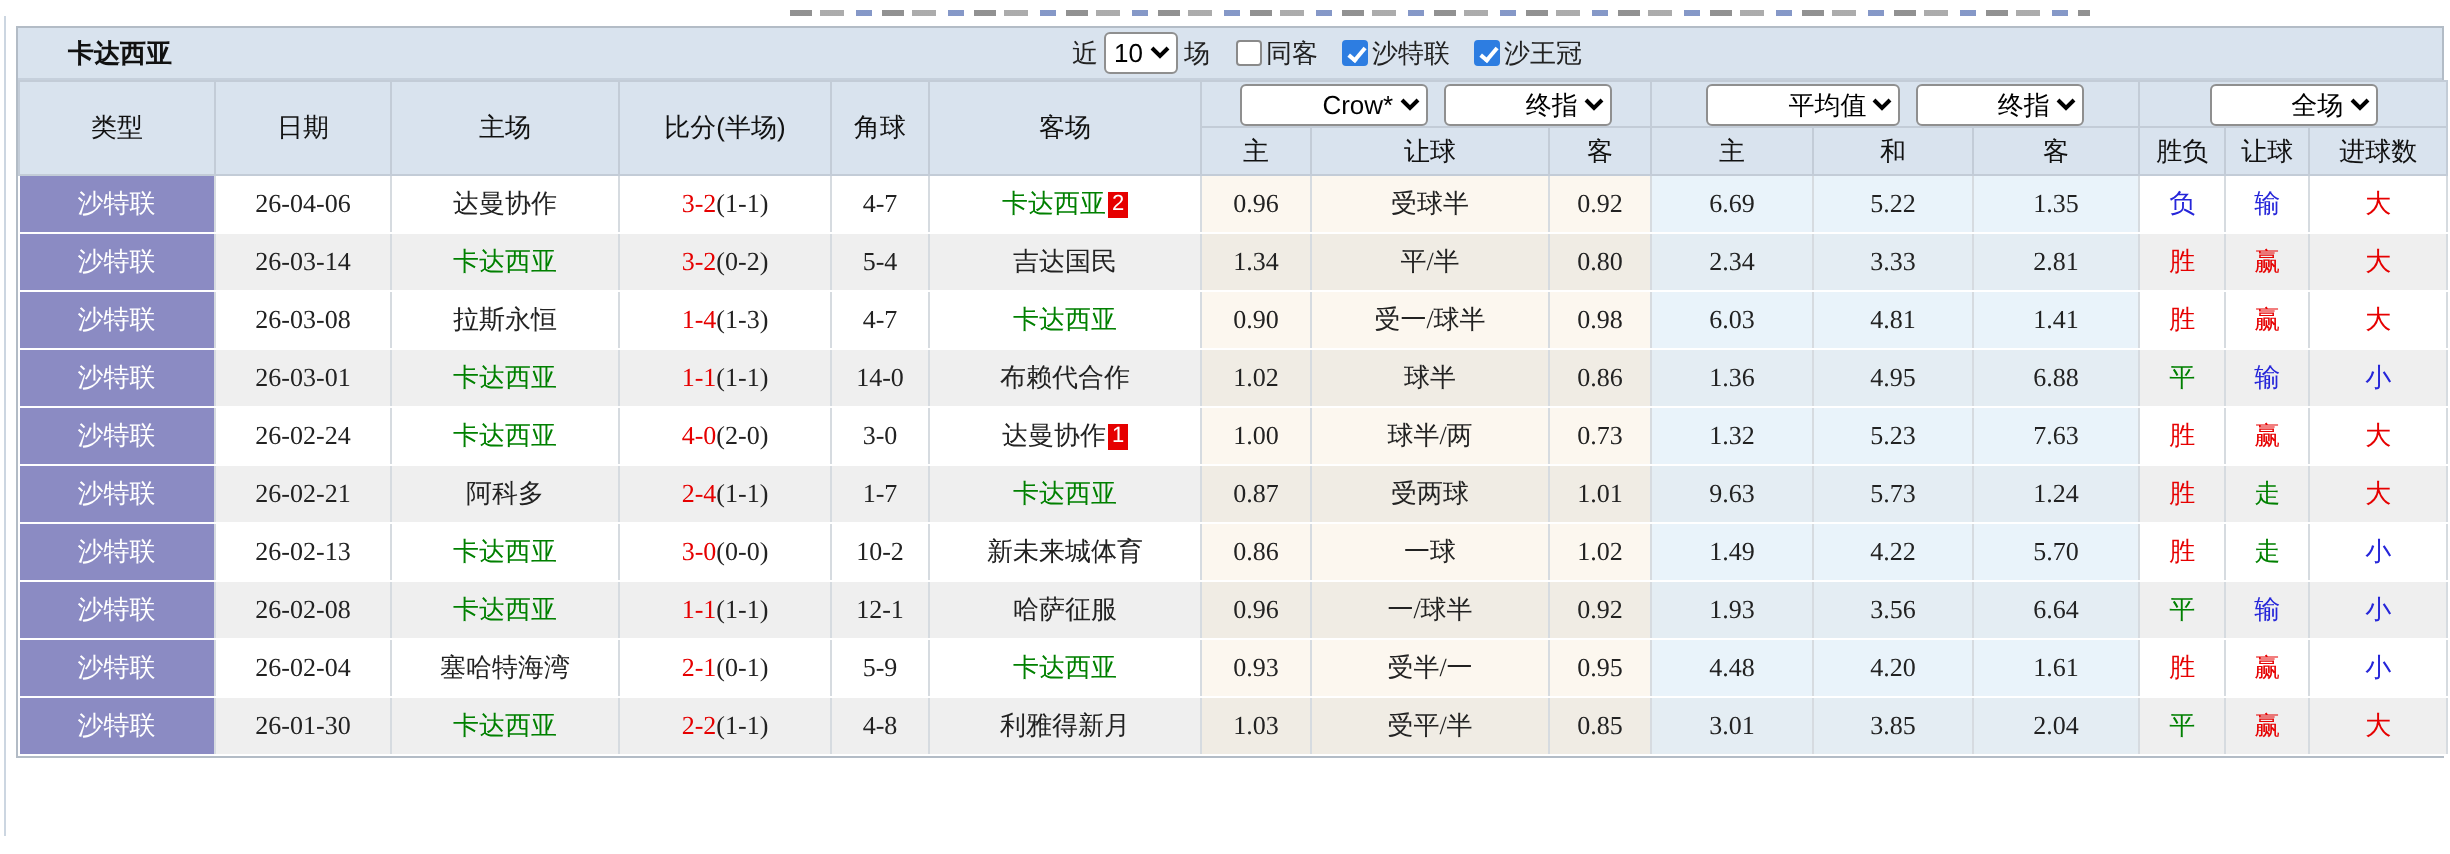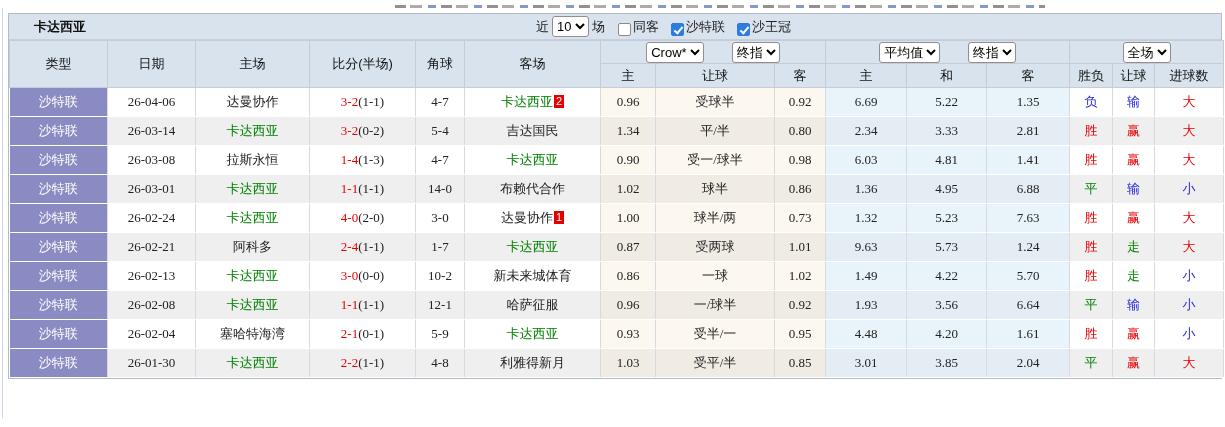--- a/index.html
+++ b/index.html
@@ -14,33 +14,33 @@
   .left-rule { position: absolute; left: 2px; top: 8px; height: 410px; border-left: 1px solid #ccd6e1; }
 
   .table-wrap { position: absolute; left: 8px; top: 13px; width: 1214px; border: 1px solid #b3bcc6; background: #fff; }
 
   
   .title-bar { position: relative; height: 26px; background: #d9e3ee; border-bottom: 1px solid #c6d0dc; display: flex; align-items: center; }
   .team-title { font-weight: 700; margin-left: 25px; color: #111; }
   .controls { position: absolute; left: 527px; top: 0; height: 100%; display: flex; align-items: center; }
   .controls select { margin: 0 3px; }
   select { height: 21px; font-size: 13px; font-family: "Liberation Sans", sans-serif; background: #fff; border: 1px solid #8f8f8f; border-radius: 3px; }
-  .cb-group { display: inline-flex; align-items: flex-end; margin-left: 13px; cursor: pointer; }
+  .cb-group { display: inline-flex; align-items: center; margin-left: 13px; cursor: pointer; }
   .cb-group + .cb-group, .cb-group ~ .cb-group { margin-left: 12px; }
   .cb { width: 13px; height: 13px; border: 1px solid #8a8a8a; border-radius: 2px; background: #fff; display: inline-block; position: relative; margin-right: 2px; flex: none; }
   .cb[data-checked="true"] { background: #2d7de1; border-color: #2d7de1; }
   .cb[data-checked="true"]::after { content: ""; position: absolute; left: 4px; top: 1px; width: 3px; height: 7px; border: solid #fff; border-width: 0 2px 2px 0; transform: rotate(40deg); }
 
   
   table { width: 1214px; border-collapse: collapse; table-layout: fixed; font-family: "Liberation Serif", serif; }
   thead th { background: #d9e3ee; font-weight: 400; color: #111; border: 1px solid #c3ccd7; font-family: "Liberation Sans", sans-serif; }
   thead tr.select-row th { height: 23px; }
   thead tr.sub-row th { height: 24px; }
   thead .grp { text-align: center; }
-  thead .grp select { margin: 0 12px; }
+  thead .grp select { margin: 0 2px; padding-left: 36px; }
 
   tbody td { height: 29px; text-align: center; border-right: 1px solid #d6dbe0; border-bottom: 1px solid #fff; color: #222; }
   tbody tr:nth-child(even) td { background: #efefef; }
   tbody tr:nth-child(odd) td { background: #fff; }
   tbody td.c-type { background: #8b8bc3 !important; color: #fff; }
   tbody tr:nth-child(odd) td.c-crow { background: #fcf7ef; }
   tbody tr:nth-child(even) td.c-crow { background: #f0ece4; }
   tbody tr:nth-child(odd) td.c-avg { background: #e9f3fa; }
   tbody tr:nth-child(even) td.c-avg { background: #e4edf3; }
 

